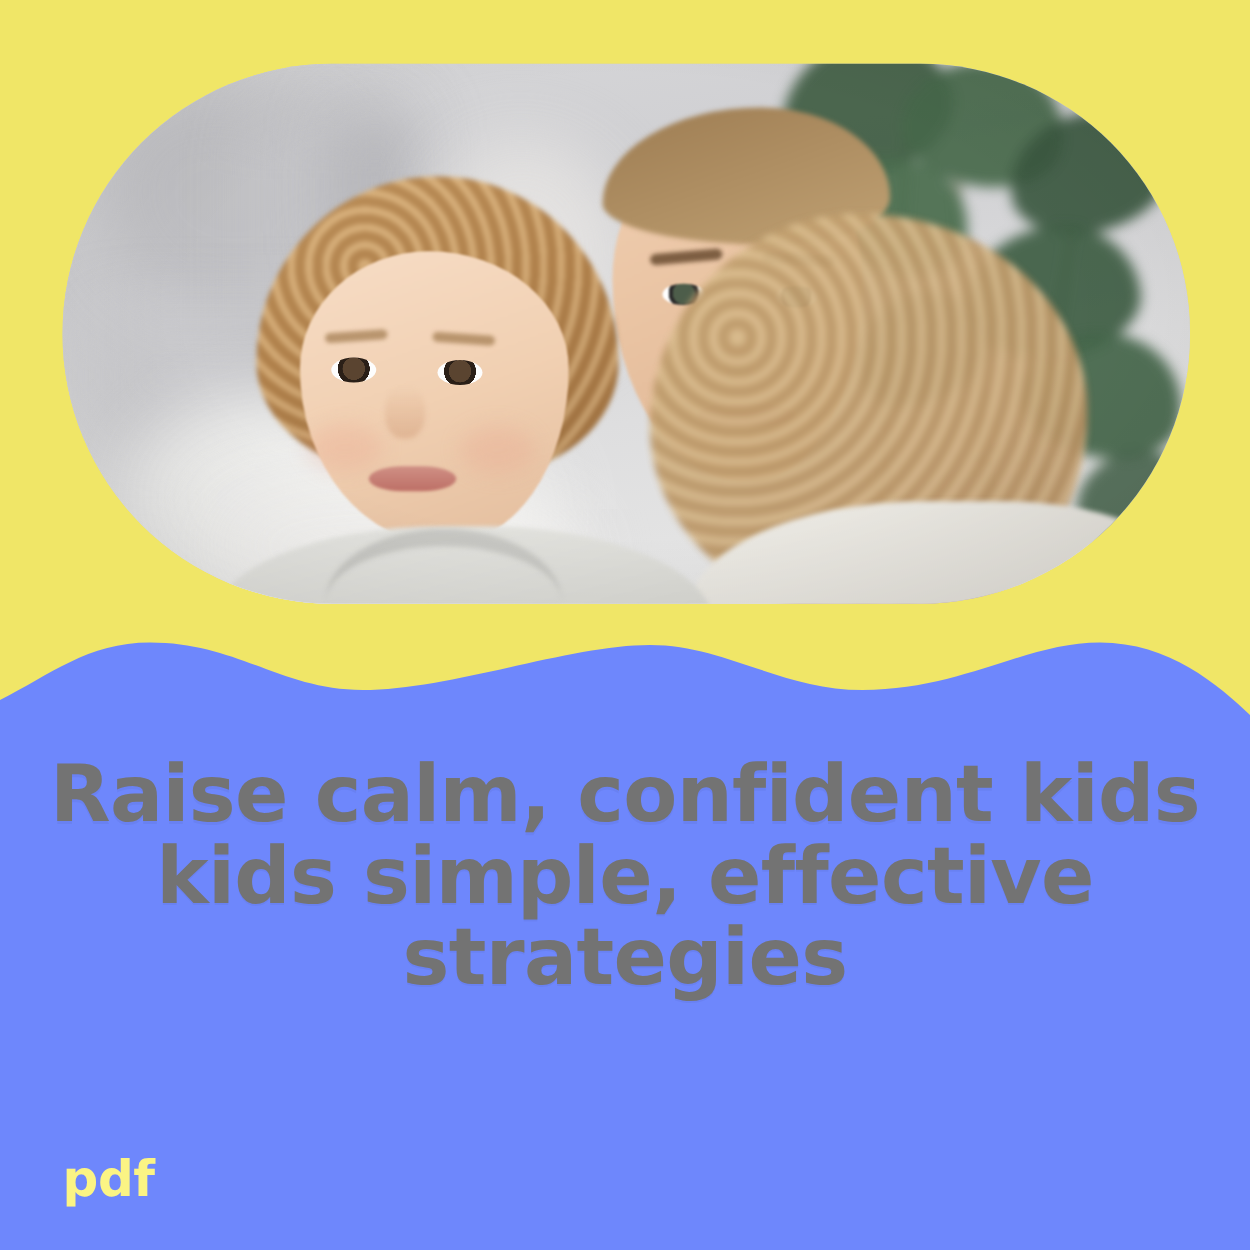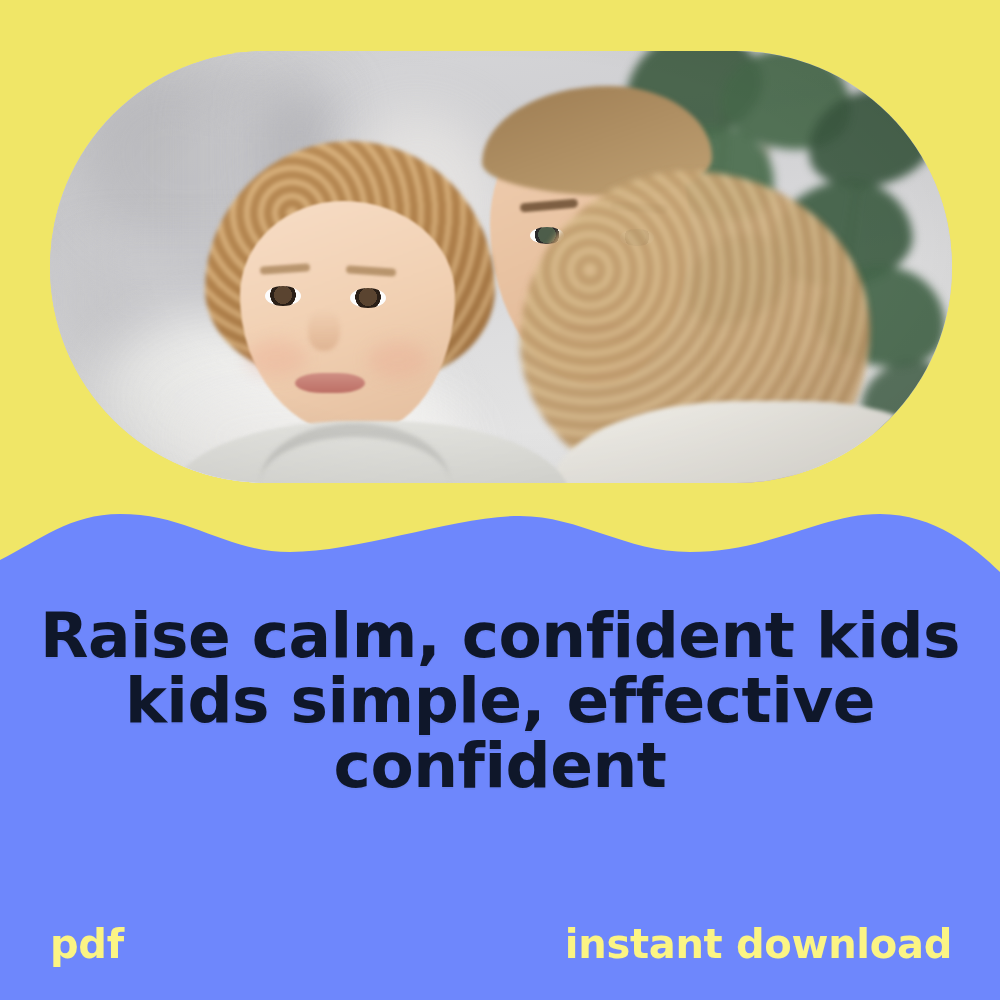--- a/index.html
+++ b/index.html
@@ -171,21 +171,21 @@
   .photo-grain {
     position:absolute; inset:0;
     background:radial-gradient(ellipse at 50% 45%, rgba(0,0,0,0) 55%, rgba(0,0,0,.10) 100%);
   }
 
   
   .headline {
     position:absolute;
     left:0; right:0; top:604px;
     text-align:center;
-    color:#0f172a;
+    color:#737373;
     font-family:"DejaVu Sans", sans-serif;
     font-weight:700;
     font-size:63px;
     line-height:1.03;
     letter-spacing:-0.5px;
     padding:0 20px;
     text-shadow:0 2px 0 rgba(0,0,0,.04);
   }
   .headline .ln { display:block; }
 
@@ -271,19 +271,18 @@
                C 580,516 625,552 690,552
                C 770,552 820,514 880,514
                C 935,514 975,548 1000,572
                L1000,1000 L0,1000 Z" fill="#6E87FC"></path>
     </svg>
   </div>
 
   <div class="headline">
     <span class="ln">Raise calm, confident kids</span>
     <span class="ln">kids simple, effective</span>
-    <span class="ln">confident</span>
+    <span class="ln">strategies</span>
   </div>
 
   <div class="footer-left">pdf</div>
-  <div class="footer-right">instant download</div>
 
 </div>
 
 </body></html>

